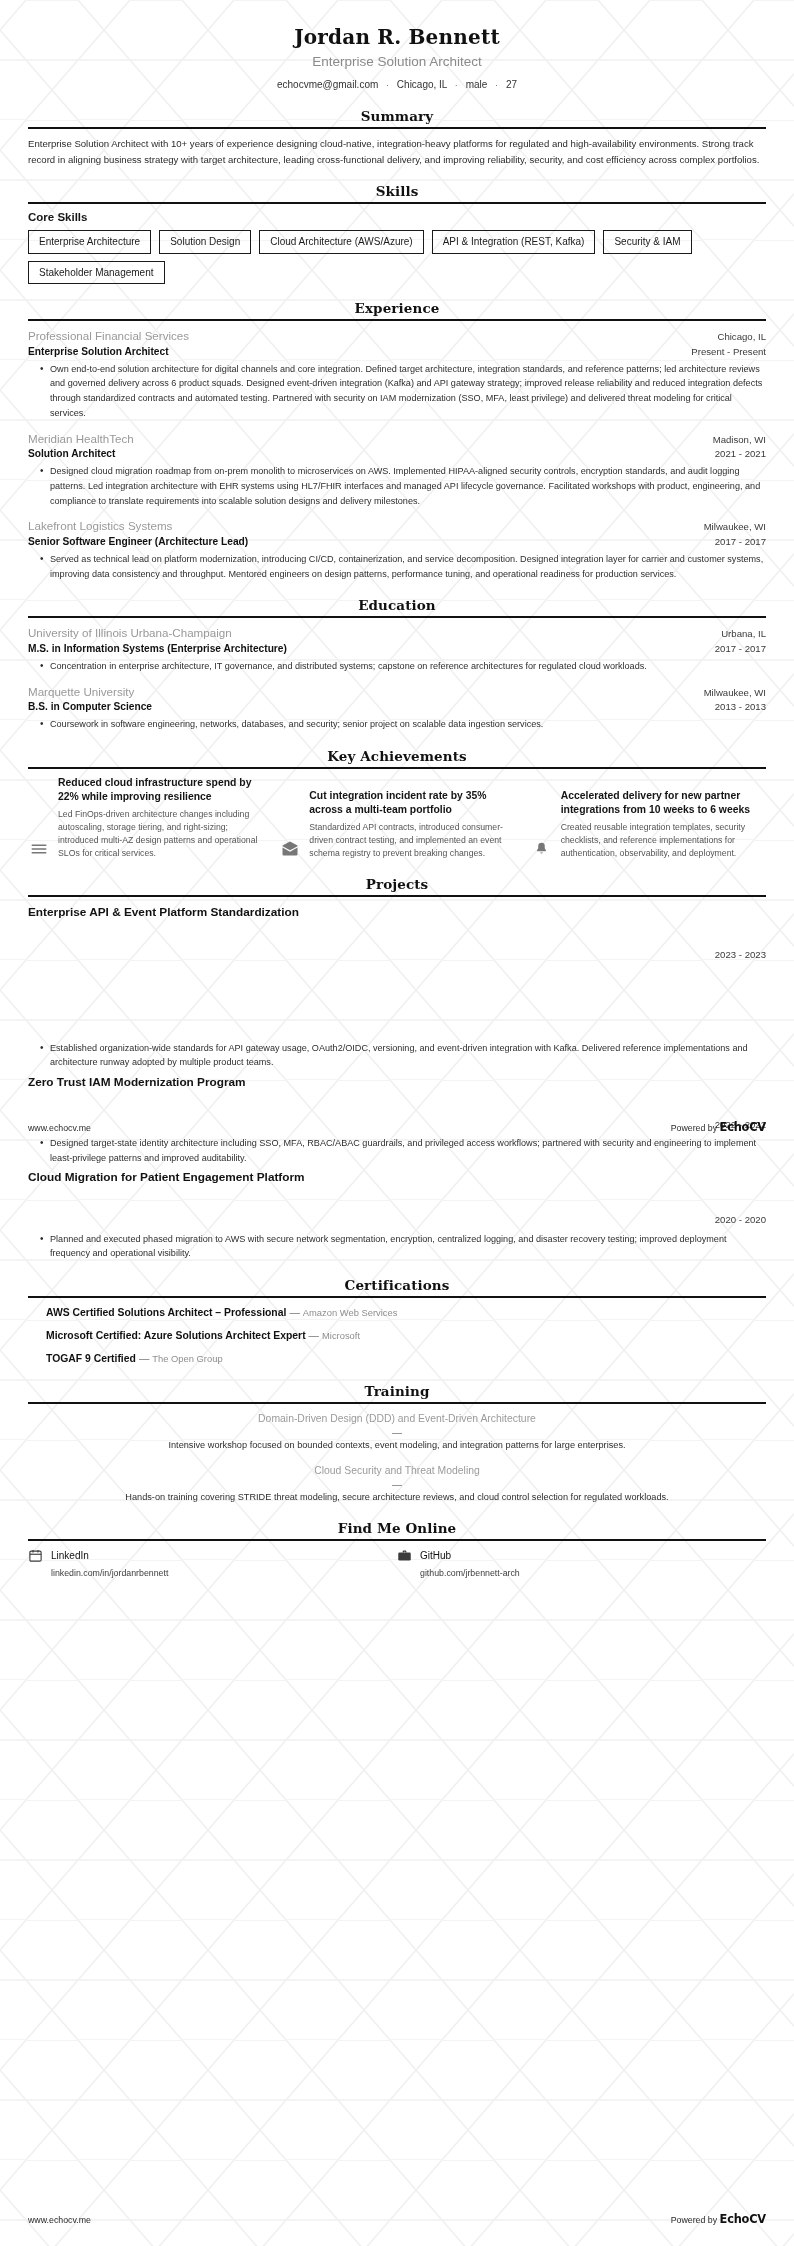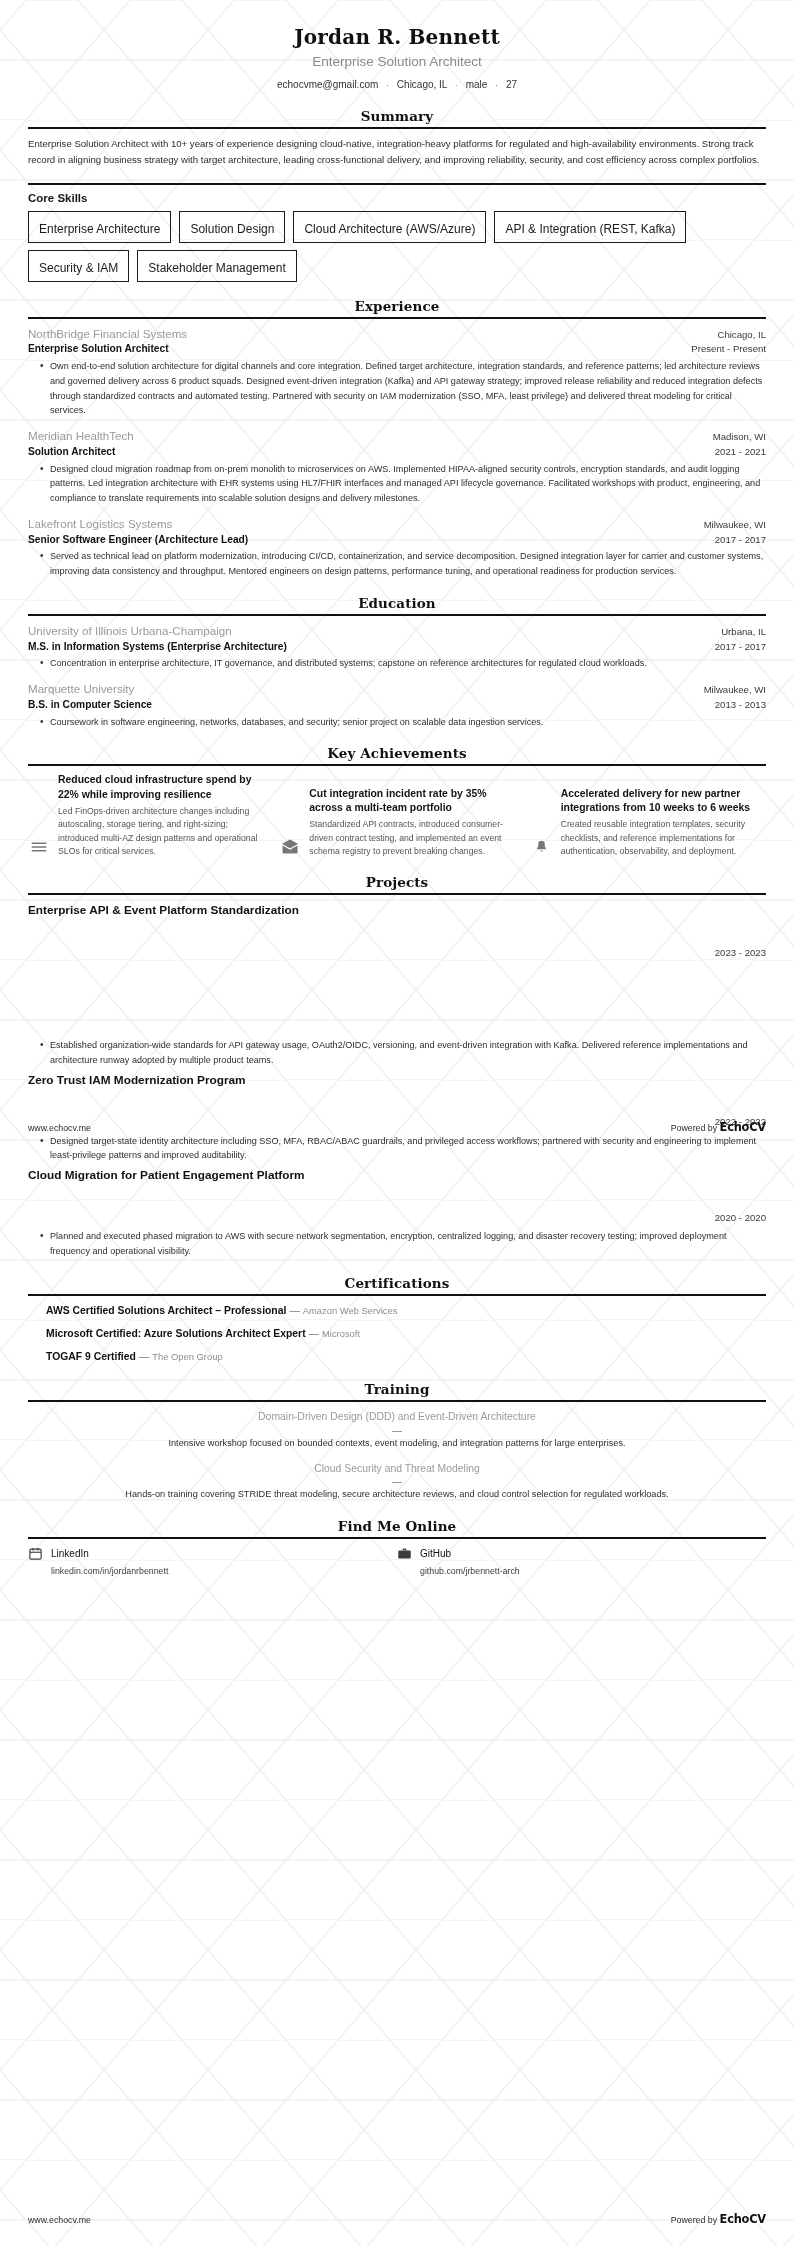--- a/index.html
+++ b/index.html
@@ -97,22 +97,22 @@
   .skills-group-title {
     font-size: 11.5px;
     font-weight: 600;
     color: #161616;
     margin-bottom: 7px;
     margin-top: 2px;
   }
   .chips { display: flex; flex-wrap: wrap; gap: 7px 8px; }
   .chip {
     border: 1.1px solid #1b1b1b;
-    padding: 11px 10px 5px 10px;
-    font-size: 12px;
+    padding: 5px 10px 5px 10px;
+    font-size: 10px;
     color: #1b1b1b;
     line-height: 1.15;
     background: transparent;
     white-space: nowrap;
     border-radius: 0;
   }
 
   
   .entry { margin-bottom: 10px; }
   .entry-row {
@@ -323,39 +323,40 @@
       </div>
     </div>
 
     <div class="sec">
       <div class="sec-title">Summary</div>
       <div class="sec-rule"></div>
       <p class="summary-text">Enterprise Solution Architect with 10+ years of experience designing cloud-native, integration-heavy platforms for regulated and high-availability environments. Strong track record in aligning business strategy with target architecture, leading cross-functional delivery, and improving reliability, security, and cost efficiency across complex portfolios.</p>
     </div>
 
     <div class="sec">
+      <div class="sec-title">Skills</div>
       <div class="sec-rule"></div>
       <div class="skills-group-title">Core Skills</div>
       <div class="chips" id="skill-chips">
           <span class="chip">Enterprise Architecture</span>
           <span class="chip">Solution Design</span>
           <span class="chip">Cloud Architecture (AWS/Azure)</span>
           <span class="chip">API &amp; Integration (REST, Kafka)</span>
           <span class="chip">Security &amp; IAM</span>
           <span class="chip">Stakeholder Management</span>
         </div>
     </div>
 
     <div class="sec">
       <div class="sec-title">Experience</div>
       <div class="sec-rule"></div>
       <div id="experience-list">
           <div class="entry">
             <div class="entry-row">
-              <span class="org">NorthBridge Financial Systems</span>
+              <span class="org">Professional Financial Services</span>
               <span class="loc">Chicago, IL</span>
             </div>
             <div class="entry-row">
               <span class="role">Enterprise Solution Architect</span>
               <span class="dates">Present - Present</span>
             </div>
             <ul class="bullets">
               <li>Own end-to-end solution architecture for digital channels and core integration. Defined target architecture, integration standards, and reference patterns; led architecture reviews and governed delivery across 6 product squads. Designed event-driven integration (Kafka) and API gateway strategy; improved release reliability and reduced integration defects through standardized contracts and automated testing. Partnered with security on IAM modernization (SSO, MFA, least privilege) and delivered threat modeling for critical services.</li>
             </ul>
           </div>

